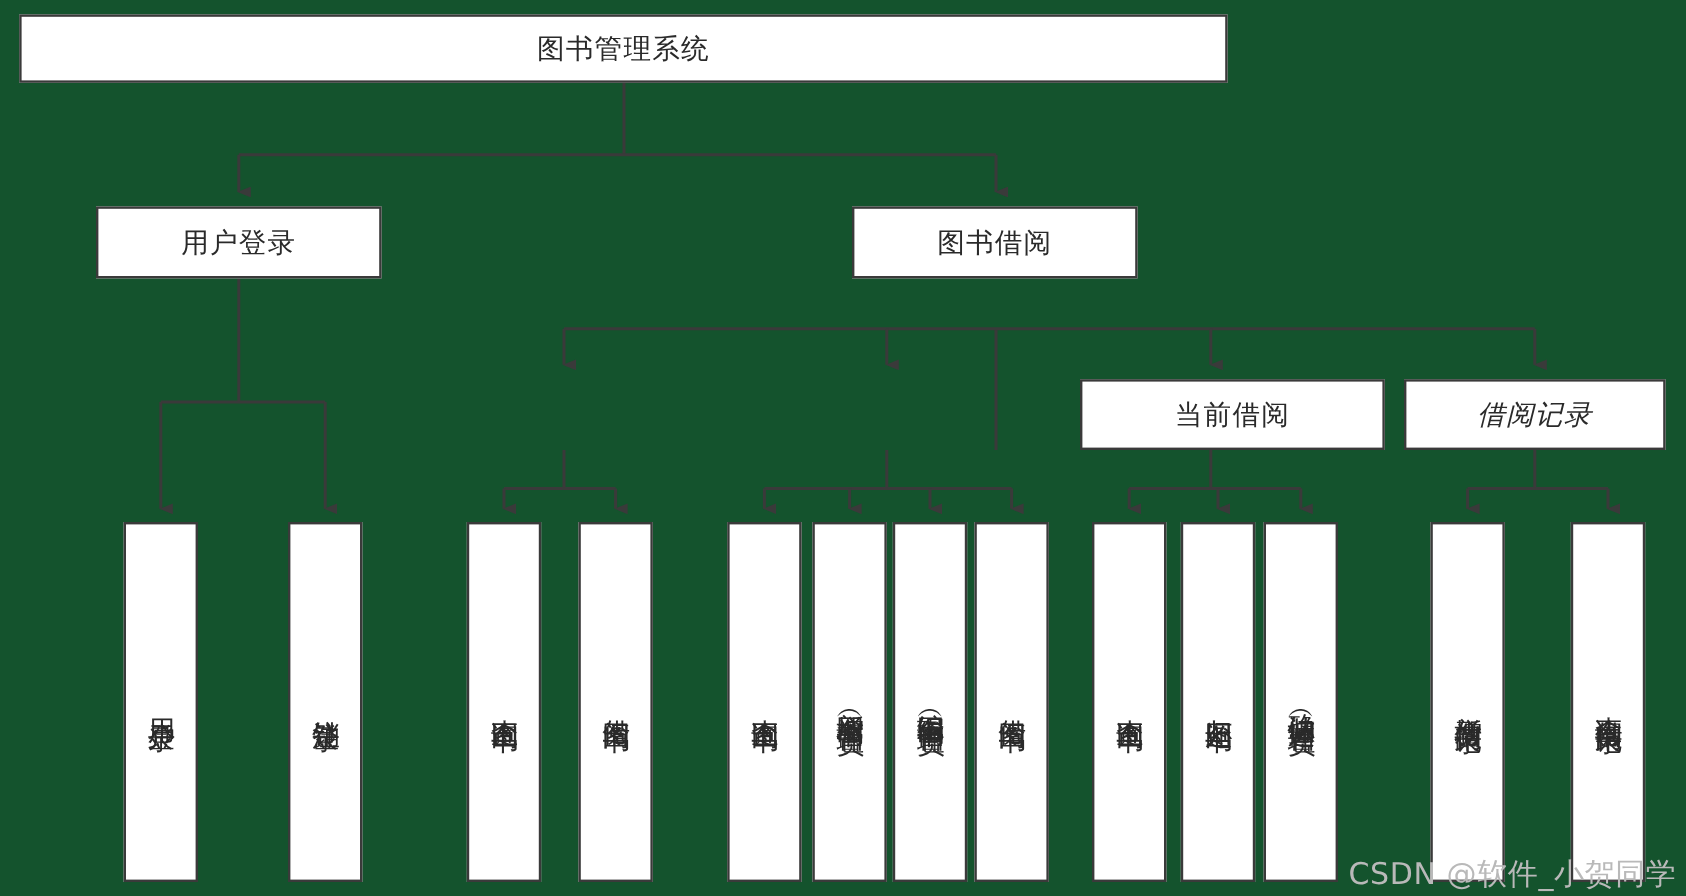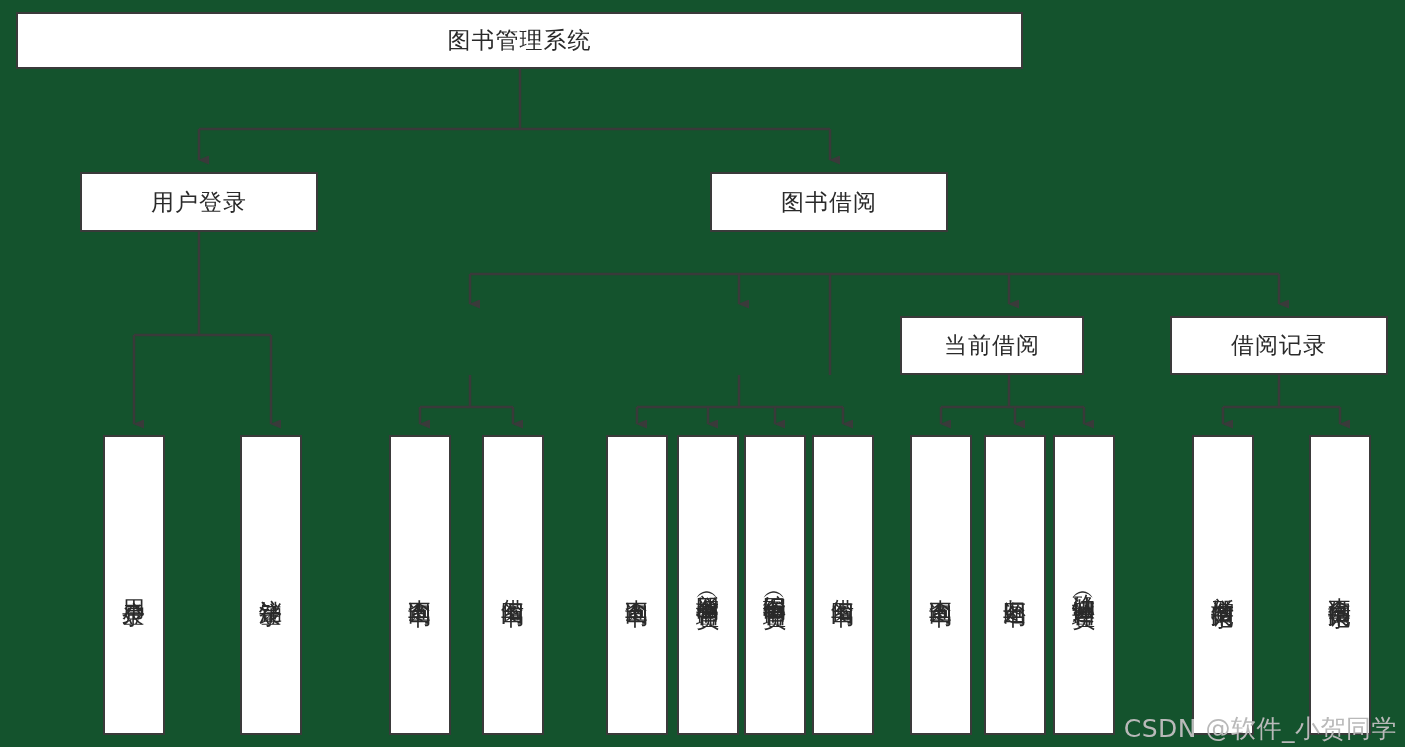--- a/index.html
+++ b/index.html
@@ -121,24 +121,24 @@
     <span class="label">图书管理系统</span>
   </div>
 
   <div class="node horiz" style="left:80px; top:172px; width:238px; height:60px;">
     <span class="label">用户登录</span>
   </div>
   <div class="node horiz" style="left:710px; top:172px; width:238px; height:60px;">
     <span class="label">图书借阅</span>
   </div>
 
-  <div class="node horiz" style="left:900px; top:316px; width:184px; height:59px;">
+  <div class="node horiz" style="left:900px; top:316px; width:254px; height:59px;">
     <span class="label">当前借阅</span>
   </div>
-  <div class="node horiz" style="left:1170px; top:316px; width:218px; height:59px;">
+  <div class="node horiz" style="left:1170px; top:316px; width:218px; height:59px;font-style:italic;">
     <span class="label">借阅记录</span>
   </div>
 
   <div class="node vert" style="left:103px; top:435px; width:62px; height:300px;">
     <span class="label">用户登录</span>
   </div>
   <div class="node vert" style="left:240px; top:435px; width:62px; height:300px;">
     <span class="label">注销登录</span>
   </div>
   <div class="node vert" style="left:389px; top:435px; width:62px; height:300px;">

